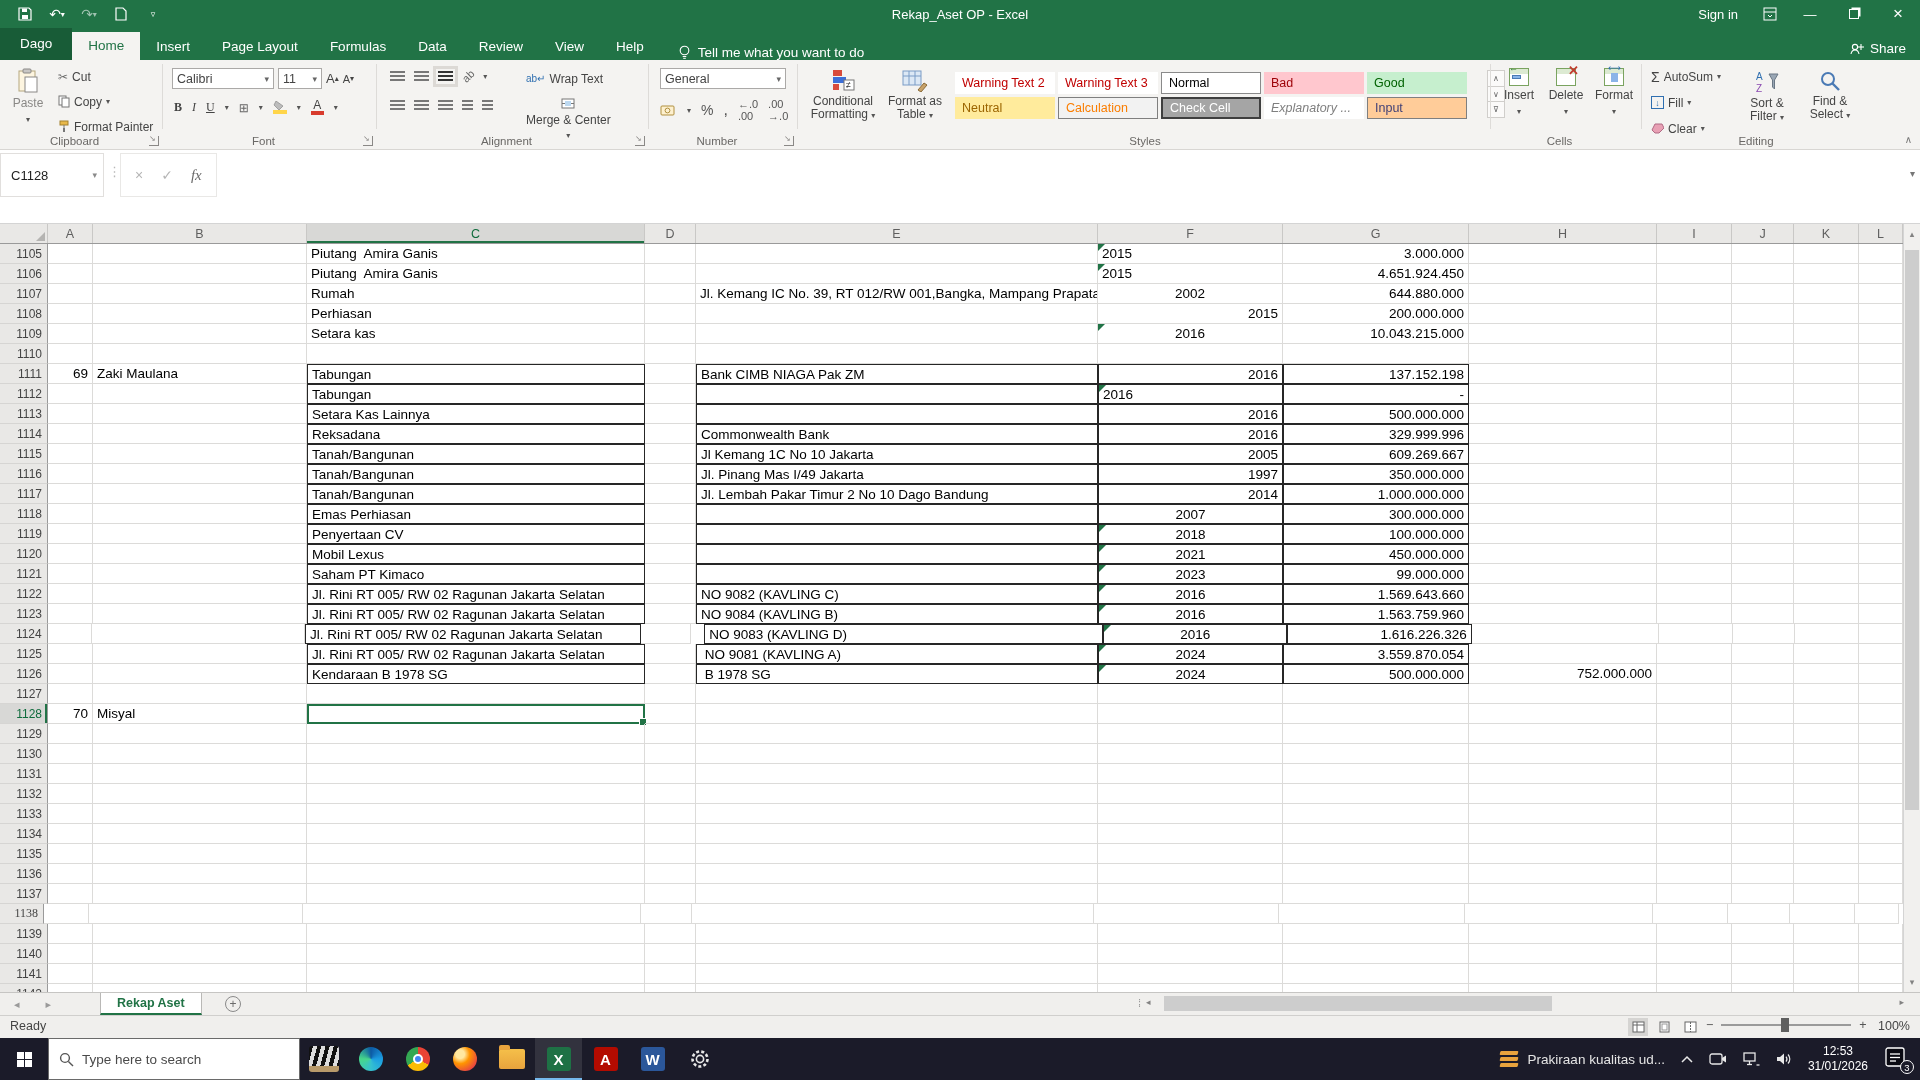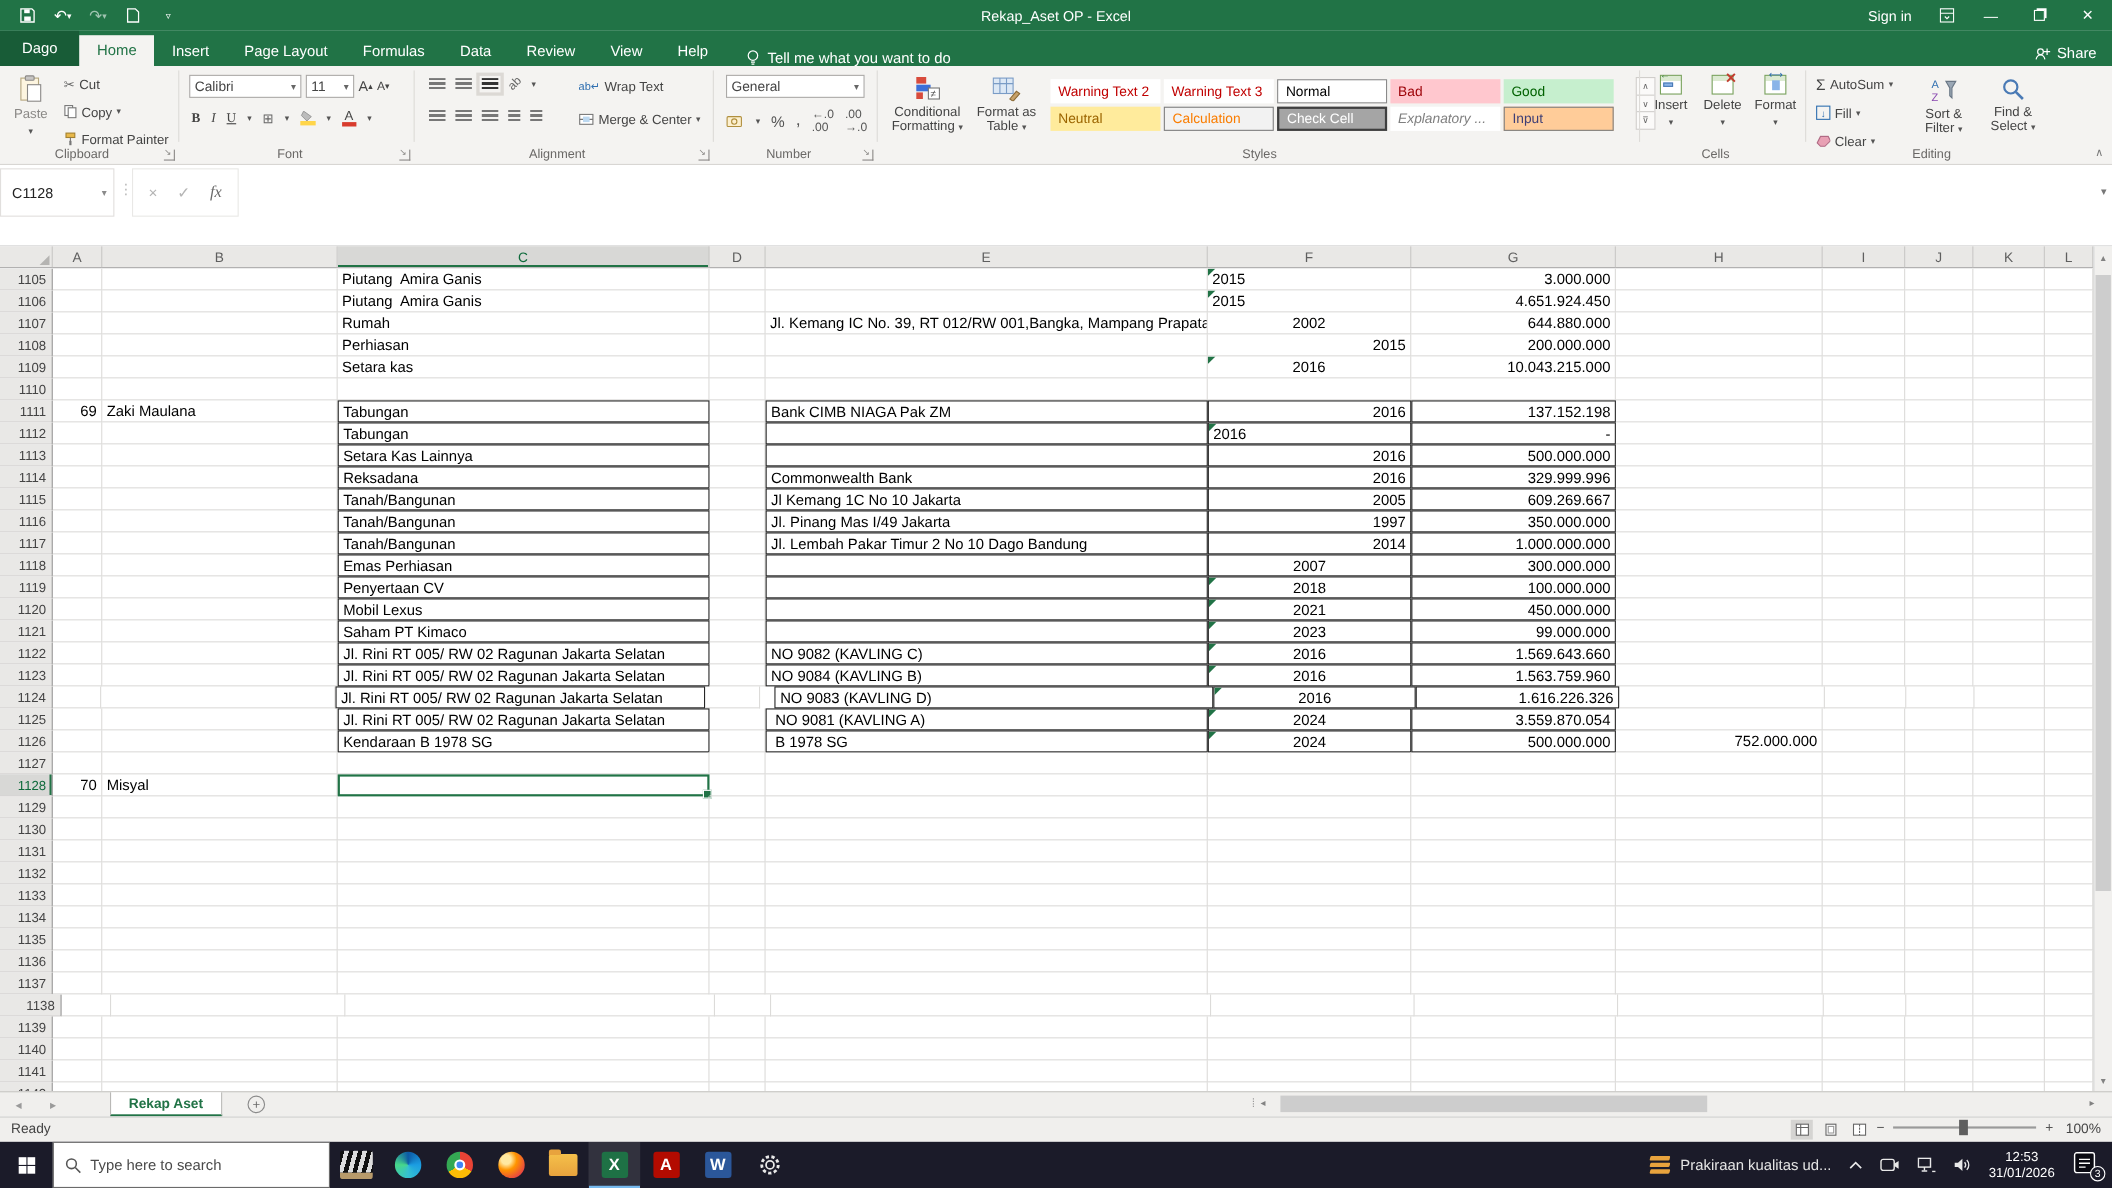--- a/index.html
+++ b/index.html
@@ -282,21 +282,21 @@
       <span class="lines"></span>
       <span class="lines"></span>
       <span class="lines"></span>
       <span class="lines sm"></span>
       <span class="lines sm"></span>
     </div>
     <div style="position:absolute;left:148px;top:8px;" class="smallrow">
         <span style="color:#2f6fb0;font-size:10px;">ab↵</span>
         <span>Wrap Text</span>
       </div>
-    <div style="position:absolute;left:148px;top:38px;" class="smallrow">
+    <div style="position:absolute;left:148px;top:38px;flex-direction:column;" class="smallrow">
         <span>
           <svg width="14" height="11" viewBox="0 0 14 11">
             <rect x="1" y="1" width="12" height="9" fill="#fff" stroke="#777"></rect>
             <line x1="1" y1="5.5" x2="13" y2="5.5" stroke="#777"></line>
             <rect x="4" y="3" width="6" height="5" fill="#bcd8f0"></rect>
           </svg>
         </span>
         <span>Merge &amp; Center</span>
         <span class="dd">▾</span>
       </div>
@@ -968,21 +968,21 @@
       <div class="cell" style="width: 402px;"></div>
       <div class="cell" style="width: 185px;"></div>
       <div class="cell ar" style="width: 186px;"></div>
       <div class="cell ar" style="width: 188px;"></div>
       <div class="cell" style="width: 75px;"></div>
       <div class="cell" style="width: 62px;"></div>
       <div class="cell" style="width: 65px;"></div>
       <div class="cell" style="width: 44px;"></div>
     </div>
     <div class="grow">
-      <div class="gut" style="width: 56px;">1138</div>
+      <div class="gut" style="width: 44px; font-family: Liberation Serif, serif;">1138</div>
       <div class="cell ar" style="width: 45px;"></div>
       <div class="cell" style="width: 214px;"></div>
       <div class="cell" style="width: 338px;"></div>
       <div class="cell" style="width: 51px;"></div>
       <div class="cell" style="width: 402px;"></div>
       <div class="cell" style="width: 185px;"></div>
       <div class="cell ar" style="width: 186px;"></div>
       <div class="cell ar" style="width: 188px;"></div>
       <div class="cell" style="width: 75px;"></div>
       <div class="cell" style="width: 62px;"></div>

